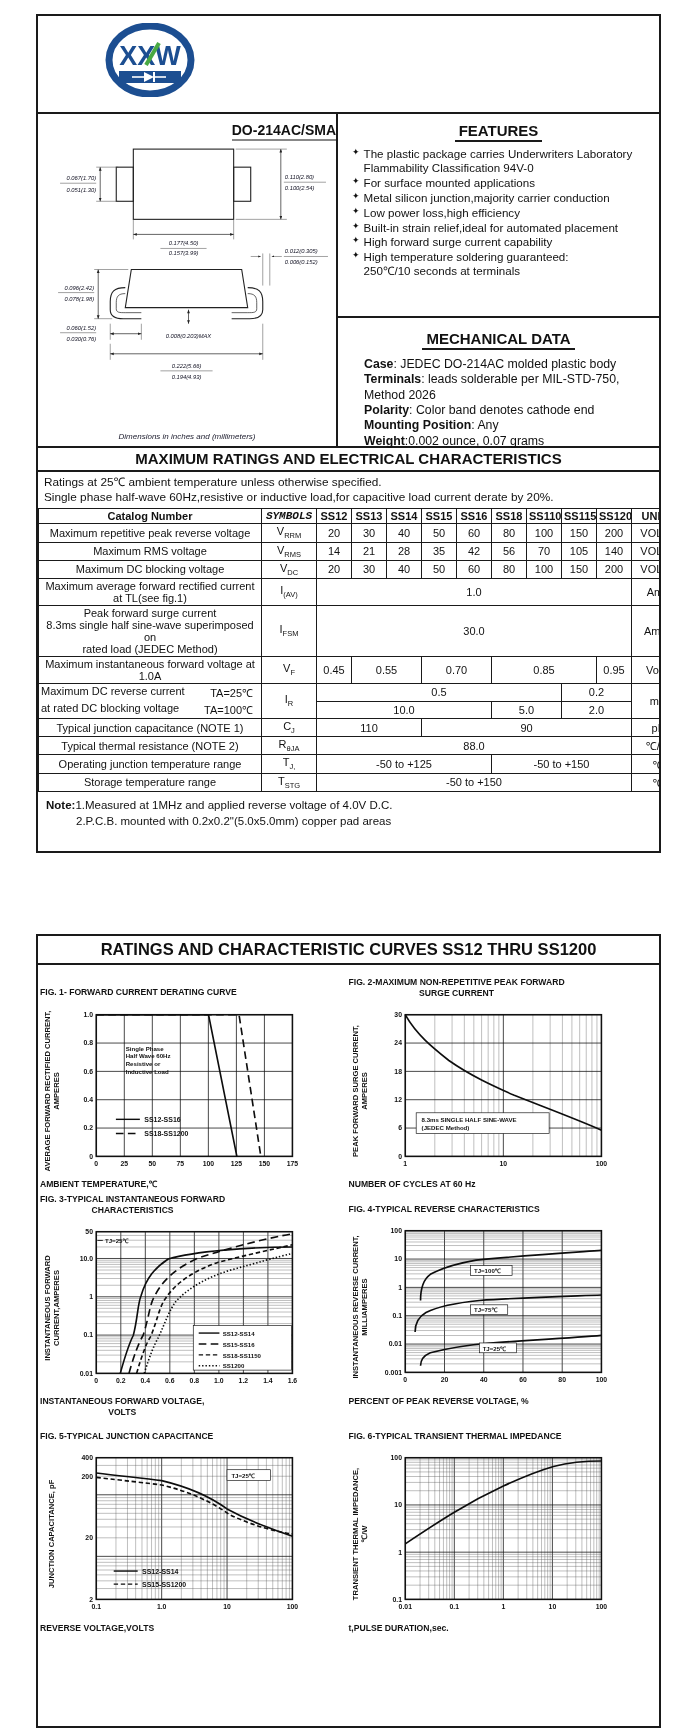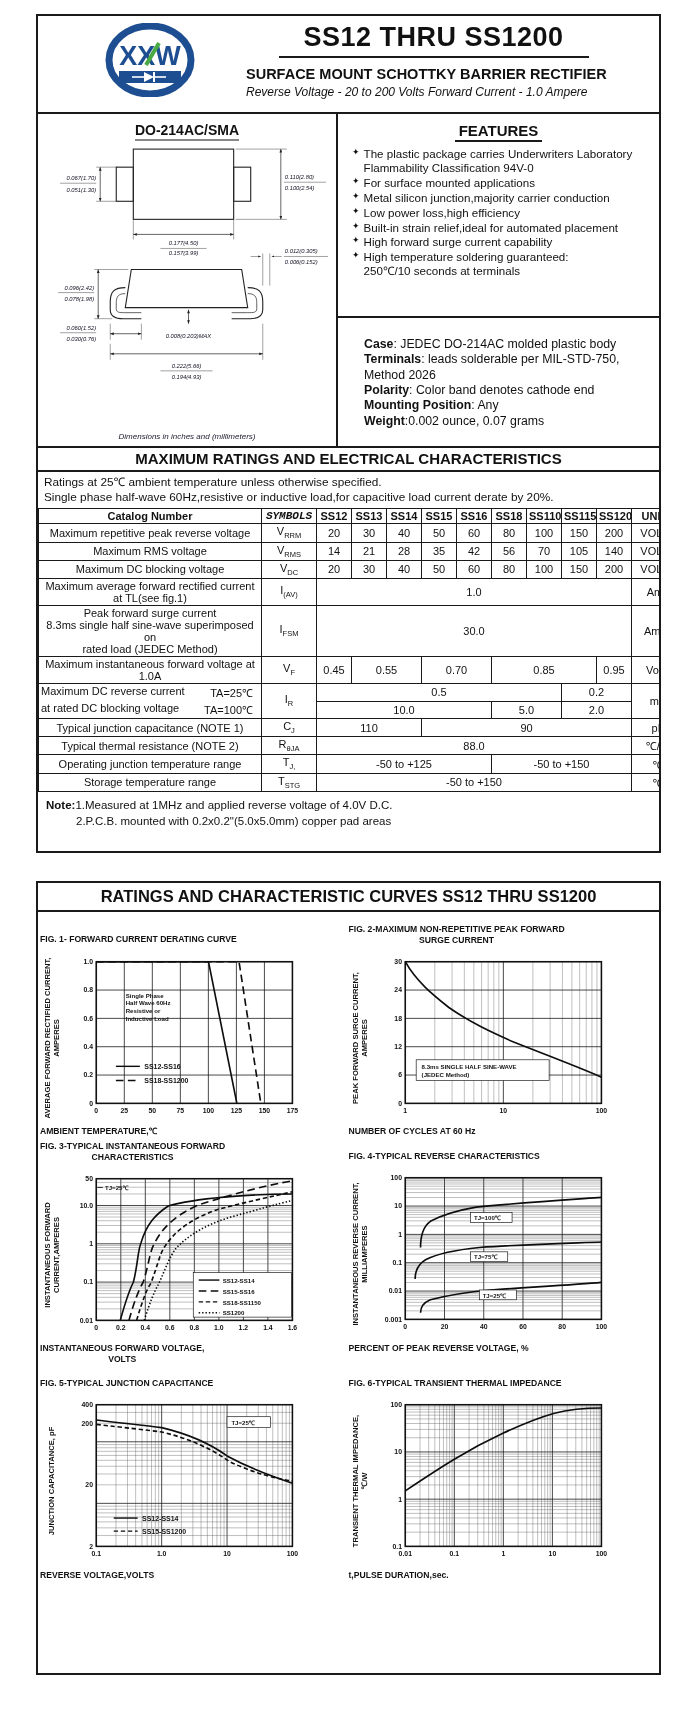--- a/index.html
+++ b/index.html
@@ -1,32 +1,32 @@
 <!DOCTYPE html>
 <html><head>
 <meta charset="utf-8">
 <style>
   html,body{margin:0;padding:0;background:#fff;}
   body{width:694px;height:1736px;font-family:"Liberation Sans",sans-serif;color:#111;position:relative;}
   .page{margin-left:36px;margin-right:33px;border:2px solid #1a1a1a;background:#fff;overflow:hidden;}
   #page1{margin-top:14px;height:835px;}
-  #page2{margin-top:28px;height:790px;}
+  #page2{margin-top:81px;height:790px;}
   
   .hdr{display:flex;align-items:center;border-bottom:2px solid #1a1a1a;padding:0 10px 8px 10px;height:88px;}
   .logo{margin-left:52px;flex:none;}
   .hdr-right{flex:1;padding-left:18px;}
   .ptitle{font-size:27px;font-weight:bold;text-align:center;letter-spacing:0.5px;}
   .title-rule{height:2px;background:#1a1a1a;width:310px;margin:3px auto 8px auto;}
   .subtitle{font-size:14.5px;font-weight:bold;padding-left:28px;}
   .tagline{font-size:12px;font-style:italic;padding-left:28px;margin-top:3px;}
   
   .cols{display:flex;height:332px;border-bottom:2px solid #1a1a1a;}
   .colL{width:298px;border-right:2px solid #1a1a1a;position:relative;flex:none;}
   .colR{flex:1;}
-  .pkg-title{font-size:14px;font-weight:bold;text-align:center;margin-top:8px;}
+  .pkg-title{font-size:14px;font-weight:bold;text-align:right;margin-top:8px;}
   .pkg-title span{display:inline-block;border-bottom:2px solid #888;padding-bottom:1px;}
   .pkg-cap{position:absolute;bottom:5px;width:100%;text-align:center;font-size:8px;font-style:italic;color:#223;}
   .feat{height:204px;border-bottom:2px solid #1a1a1a;padding-top:8px;box-sizing:border-box;}
   .sec-h{text-align:center;font-size:15px;font-weight:bold;}
   .sec-h span{display:inline-block;border-bottom:2px solid #1a1a1a;padding:0 4px 1px 4px;}
   ul.flist{list-style:none;margin:5px 6px 0 14px;padding:0;font-size:11.6px;line-height:1.2;}
   ul.flist li{display:flex;margin-bottom:1px;}
   ul.flist .bt{margin-right:4px;font-size:9px;flex:none;}
   ul.flist .tx{white-space:pre-line;}
   .mech{padding-top:12px;}
@@ -89,26 +89,20 @@
       <text x="50" y="42" text-anchor="middle" font-size="27" font-weight="bold" fill="#1c4e91" font-family="Liberation Sans, sans-serif">XXW</text>
       <line x1="46" y1="42" x2="59" y2="20" stroke="#49a942" stroke-width="4"></line>
       <rect x="19" y="48" width="62" height="12" fill="#1c4e91"></rect>
       <g>
         <line x1="32" y1="54" x2="44" y2="54" stroke="#fff" stroke-width="1.6"></line>
         <polygon points="44,49 44,59 54,54" fill="#fff"></polygon>
         <line x1="54" y1="49" x2="54" y2="59" stroke="#fff" stroke-width="2"></line>
         <line x1="54" y1="54" x2="66" y2="54" stroke="#fff" stroke-width="1.6"></line>
       </g>
     </svg>
-    <div class="hdr-right">
-      <div class="ptitle">SS12 THRU SS1200</div>
-      <div class="title-rule"></div>
-      <div class="subtitle">SURFACE MOUNT SCHOTTKY BARRIER RECTIFIER</div>
-      <div class="tagline">Reverse Voltage - 20 to 200 Volts    Forward Current - 1.0 Ampere</div>
-    </div>
   </div>
 
   <div class="cols">
     <div class="colL">
       <div class="pkg-title"><span>DO-214AC/SMA</span></div>
       <svg width="296" height="249" viewBox="0 0 295 248">
         <defs>
           <marker id="ma" markerWidth="6" markerHeight="6" refX="5" refY="2" orient="auto">
               <path d="M0,0L5,2L0,4Z" fill="#222"></path>
             </marker>
@@ -209,20 +203,21 @@
               <span class="tx">High forward surge current capability</span>
             </li>
           <li>
               <span class="bt">✦</span>
               <span class="tx">High temperature soldering guaranteed:
 250℃/10 seconds at terminals</span>
             </li>
         </ul>
       </div>
       <div class="mech">
+        <div class="sec-h"><span>MECHANICAL DATA</span></div>
         <div class="mech-lines">
           <div><b>Case</b><span>: JEDEC DO-214AC molded plastic body</span></div>
           <div><b>Terminals</b><span>: leads solderable per MIL-STD-750,</span></div>
           <div><b></b><span>Method 2026</span></div>
           <div><b>Polarity</b><span>: Color band denotes cathode end</span></div>
           <div><b>Mounting Position</b><span>: Any</span></div>
           <div><b>Weight</b><span>:0.002 ounce, 0.07 grams</span></div>
         </div>
       </div>
     </div>

